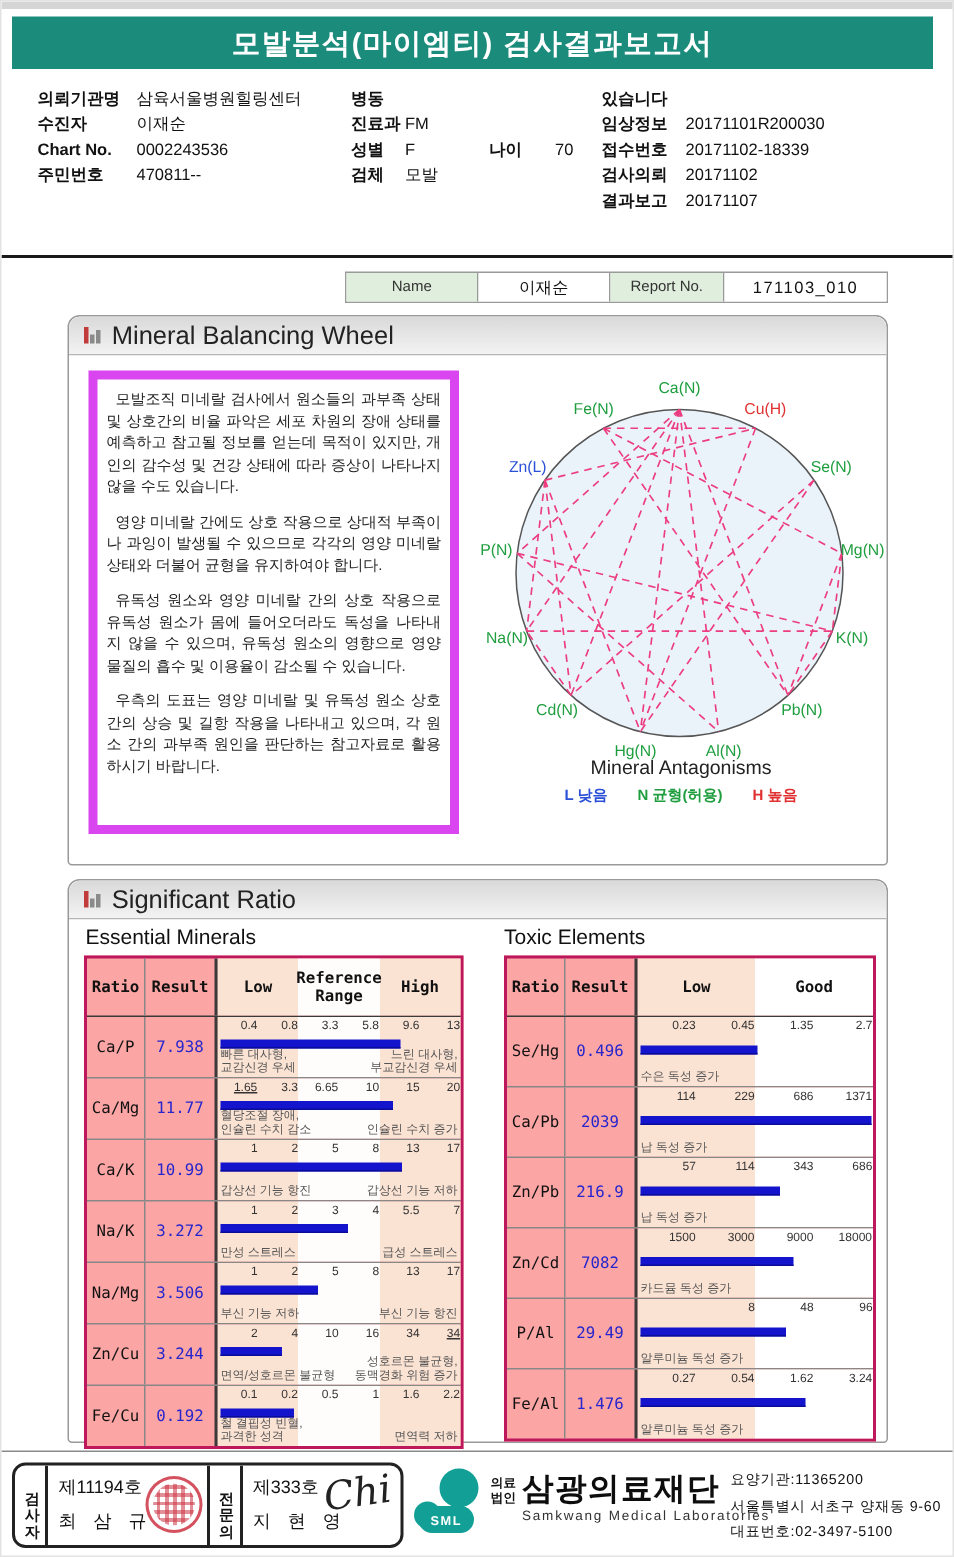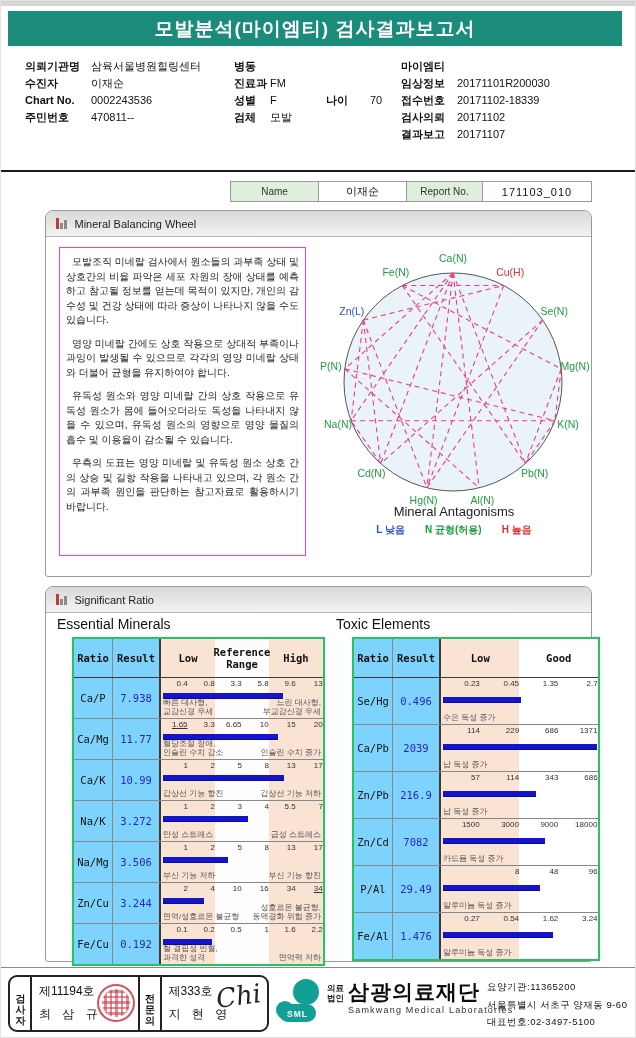--- a/index.html
+++ b/index.html
@@ -31,39 +31,39 @@
   .nb-key{background:#dfeedd;color:#333;font-size:10px;}
   .nb-val{background:#fff;color:#111;font-size:11px;}
   
   .panel{position:absolute;left:44px;width:547px;background:#fff;border:1px solid #999;
          border-radius:8px 8px 3px 3px;box-sizing:border-box;}
   #panel-wheel{top:209px;height:367px;}
   #panel-ratio{top:585px;height:376px;}
   .panel-header{height:25px;background:linear-gradient(180deg,#d9d9d9,#f3f3f3);
                 border-bottom:1px solid #b5b5b5;border-radius:8px 8px 0 0;
                 display:flex;align-items:center;padding-left:10px;gap:8px;}
-  .panel-header .ph-title{font-size:11px;color:#222;}
+  .panel-header .ph-title{font-size:17px;color:#222;}
   .chart-icon{display:flex;align-items:flex-end;gap:1.5px;height:11px;}
   .chart-icon i{display:block;width:2.5px;background:#8a8a8a;}
   .chart-icon i.r{background:#c23b3b;height:11px;}
   .chart-icon i.m{height:6px;}
   .chart-icon i.h{height:9px;}
   
-  .intro-box{position:absolute;left:13px;top:36px;width:247px;height:309px;border:1px solid #d946ef;
+  .intro-box{position:absolute;left:13px;top:36px;width:247px;height:309px;border:6px solid #d946ef;
              box-sizing:border-box;padding:7px 6px;overflow:hidden;}
   .intro-box p{margin:0 0 9px 0;font-size:10px;line-height:14.5px;text-align:justify;color:#222;text-indent:6px;}
   #wheel-svg{position:absolute;left:268px;top:30px;}
   .wheel-caption{position:absolute;left:268px;top:293px;width:280px;text-align:center;font-size:13px;color:#222;}
   .wheel-legend{position:absolute;left:268px;top:312px;width:280px;display:flex;justify-content:center;gap:20px;
                 font-size:10px;font-weight:bold;}
   
   .sub-title{position:absolute;top:29px;font-size:14px;color:#111;}
   #essential-title{left:11px;}
   #toxic-title{left:290px;}
-  .rt{position:absolute;top:50px;border:2px solid #22c55e;box-sizing:border-box;background:#7dd3fc;margin-left:16px;}
+  .rt{position:absolute;top:50px;border:2px solid #be185d;box-sizing:border-box;background:#fca5a5;}
   #essential-table{left:10px;width:253px;}
   #toxic-table{left:290px;width:248px;}
   .rt-row{display:flex;border-bottom:1px solid #888;}
   .rt-row:last-child{border-bottom:none;}
   .rt-ratio{width:38px;flex:0 0 38px;border-right:1px solid #888;display:flex;align-items:center;justify-content:center;
             font-family:"DejaVu Sans Mono",monospace;font-size:10.5px;color:#111;}
   .rt-result{width:46px;flex:0 0 46px;display:flex;align-items:center;justify-content:center;
              font-family:"DejaVu Sans Mono",monospace;font-size:10.5px;color:#2626cc;}
   .rt-graph{flex:1;position:relative;border-left:2px solid #3a3a3a;}
   #essential-table .rt-graph{background:linear-gradient(90deg,#fbe3d4 0 33.33%,#fffdfb 33.33% 66.67%,#fbe3d4 66.67% 100%);}
@@ -122,21 +122,21 @@
         <div class="info-row"><span class="info-label">Chart No.</span><span class="info-value">0002243536</span></div>
         <div class="info-row"><span class="info-label">주민번호</span><span class="info-value">470811--</span></div>
       </div>
     <div class="info-col" id="info-col-middle">
         <div class="info-row"><span class="info-label">병동</span><span class="info-value"></span></div>
         <div class="info-row"><span class="info-label">진료과</span><span class="info-value">FM</span></div>
         <div class="info-row"><span class="info-label">성별</span><span class="info-value">F</span><span class="info-label extra">나이</span><span class="info-value">70</span></div>
         <div class="info-row"><span class="info-label">검체</span><span class="info-value">모발</span></div>
       </div>
     <div class="info-col" id="info-col-right">
-        <div class="info-row"><span class="info-label">마이엠티</span><span class="info-value"></span></div>
+        <div class="info-row"><span class="info-label">있습니다</span><span class="info-value"></span></div>
         <div class="info-row"><span class="info-label">임상정보</span><span class="info-value">20171101R200030</span></div>
         <div class="info-row"><span class="info-label">접수번호</span><span class="info-value">20171102-18339</span></div>
         <div class="info-row"><span class="info-label">검사의뢰</span><span class="info-value">20171102</span></div>
         <div class="info-row"><span class="info-label">결과보고</span><span class="info-value">20171107</span></div>
       </div>
   </div>
 
   <div class="divider"></div>
 
   <div class="name-bar">

